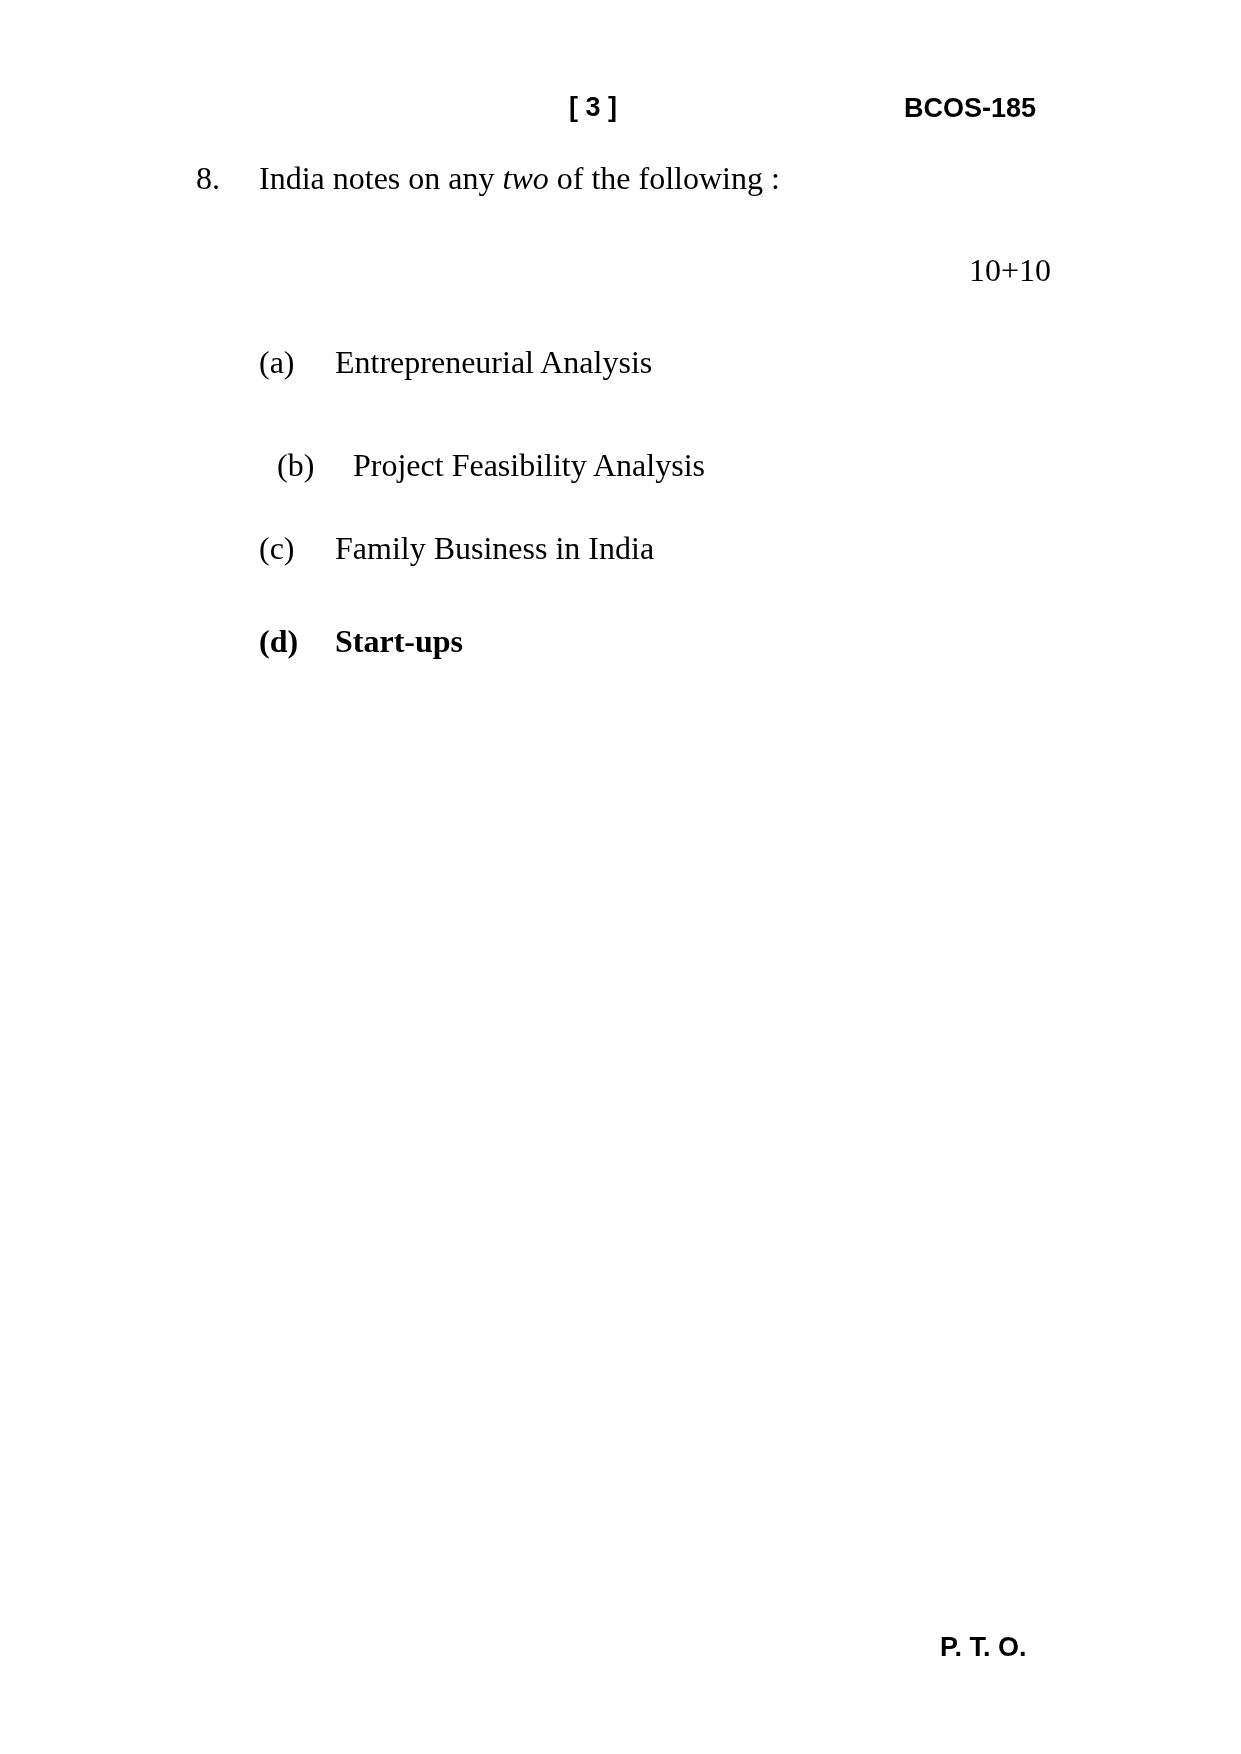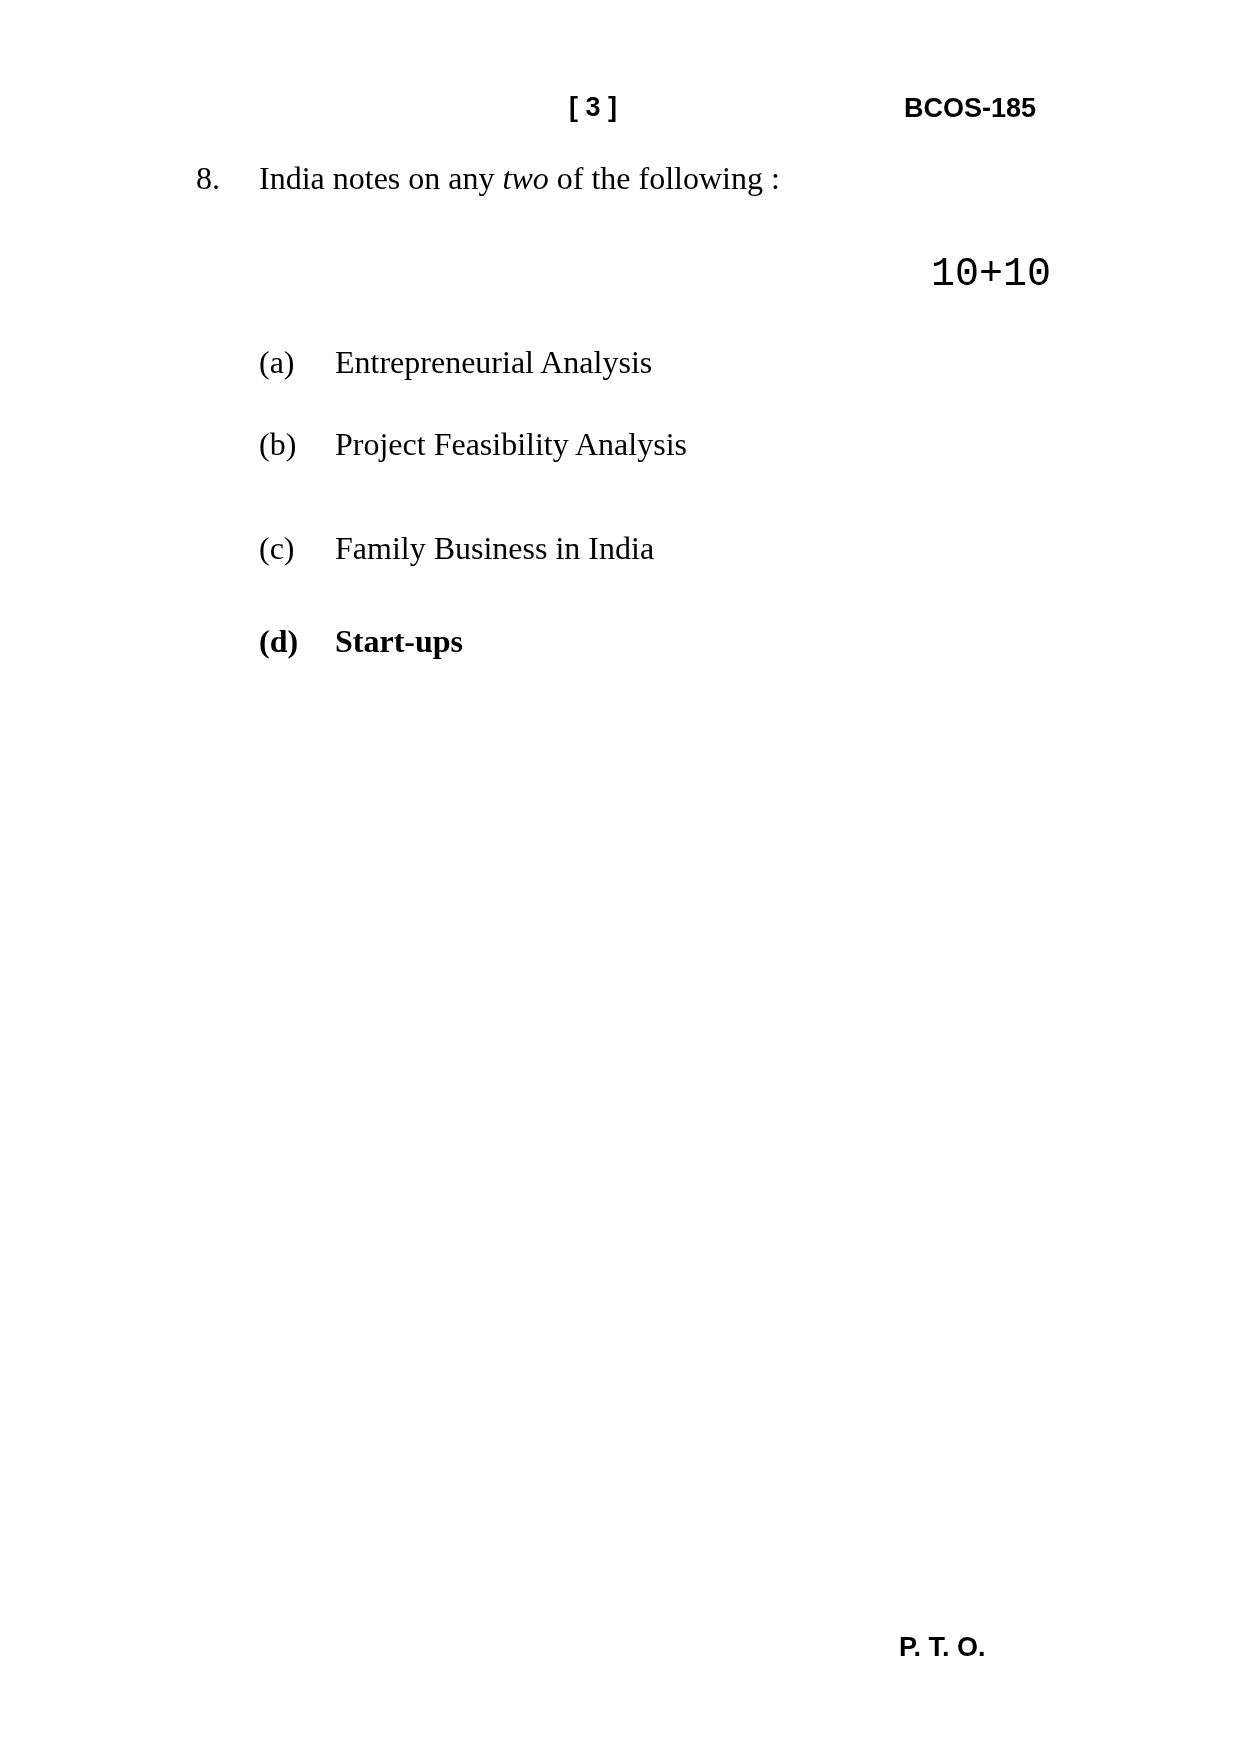--- a/index.html
+++ b/index.html
@@ -26,35 +26,35 @@
     }
     #question {
       left: 196px; top: 160px;
       font-size: 32px;
       font-family: "Liberation Serif", "DejaVu Serif", serif;
     }
     #question .qnum { display: inline-block; width: 63px; }
     #question em { font-weight: normal; font-style: italic; }
     #marks {
       right: 190px; top: 252px;
-      font-size: 40px;
-      font-family: Liberation Mono, monospace;
+      font-size: 32px;
+      font-family: Liberation Serif, serif;
     }
     .opt {
       left: 259px;
       font-size: 32px;
       font-family: "Liberation Serif", "DejaVu Serif", serif;
     }
     .opt .lbl { display: inline-block; width: 76px; }
     #opt-a { top: 344px; }
-    #opt-b { top: 426px; }
+    #opt-b { top: 447px; margin-left: 18px; }
     #opt-c { top: 530px; }
     #opt-d { top: 623px; font-weight: bold; }
     #pto {
-      left: 899px; top: 1632px;
+      left: 940px; top: 1632px;
       font-size: 27px;
     }
   </style>
 </head>
 <body>
 
 <div id="page-number" class="abs sans-bold">[ 3 ]</div>
 <div id="paper-code" class="abs sans-bold">BCOS-185</div>
 
 <div id="question" class="abs">

